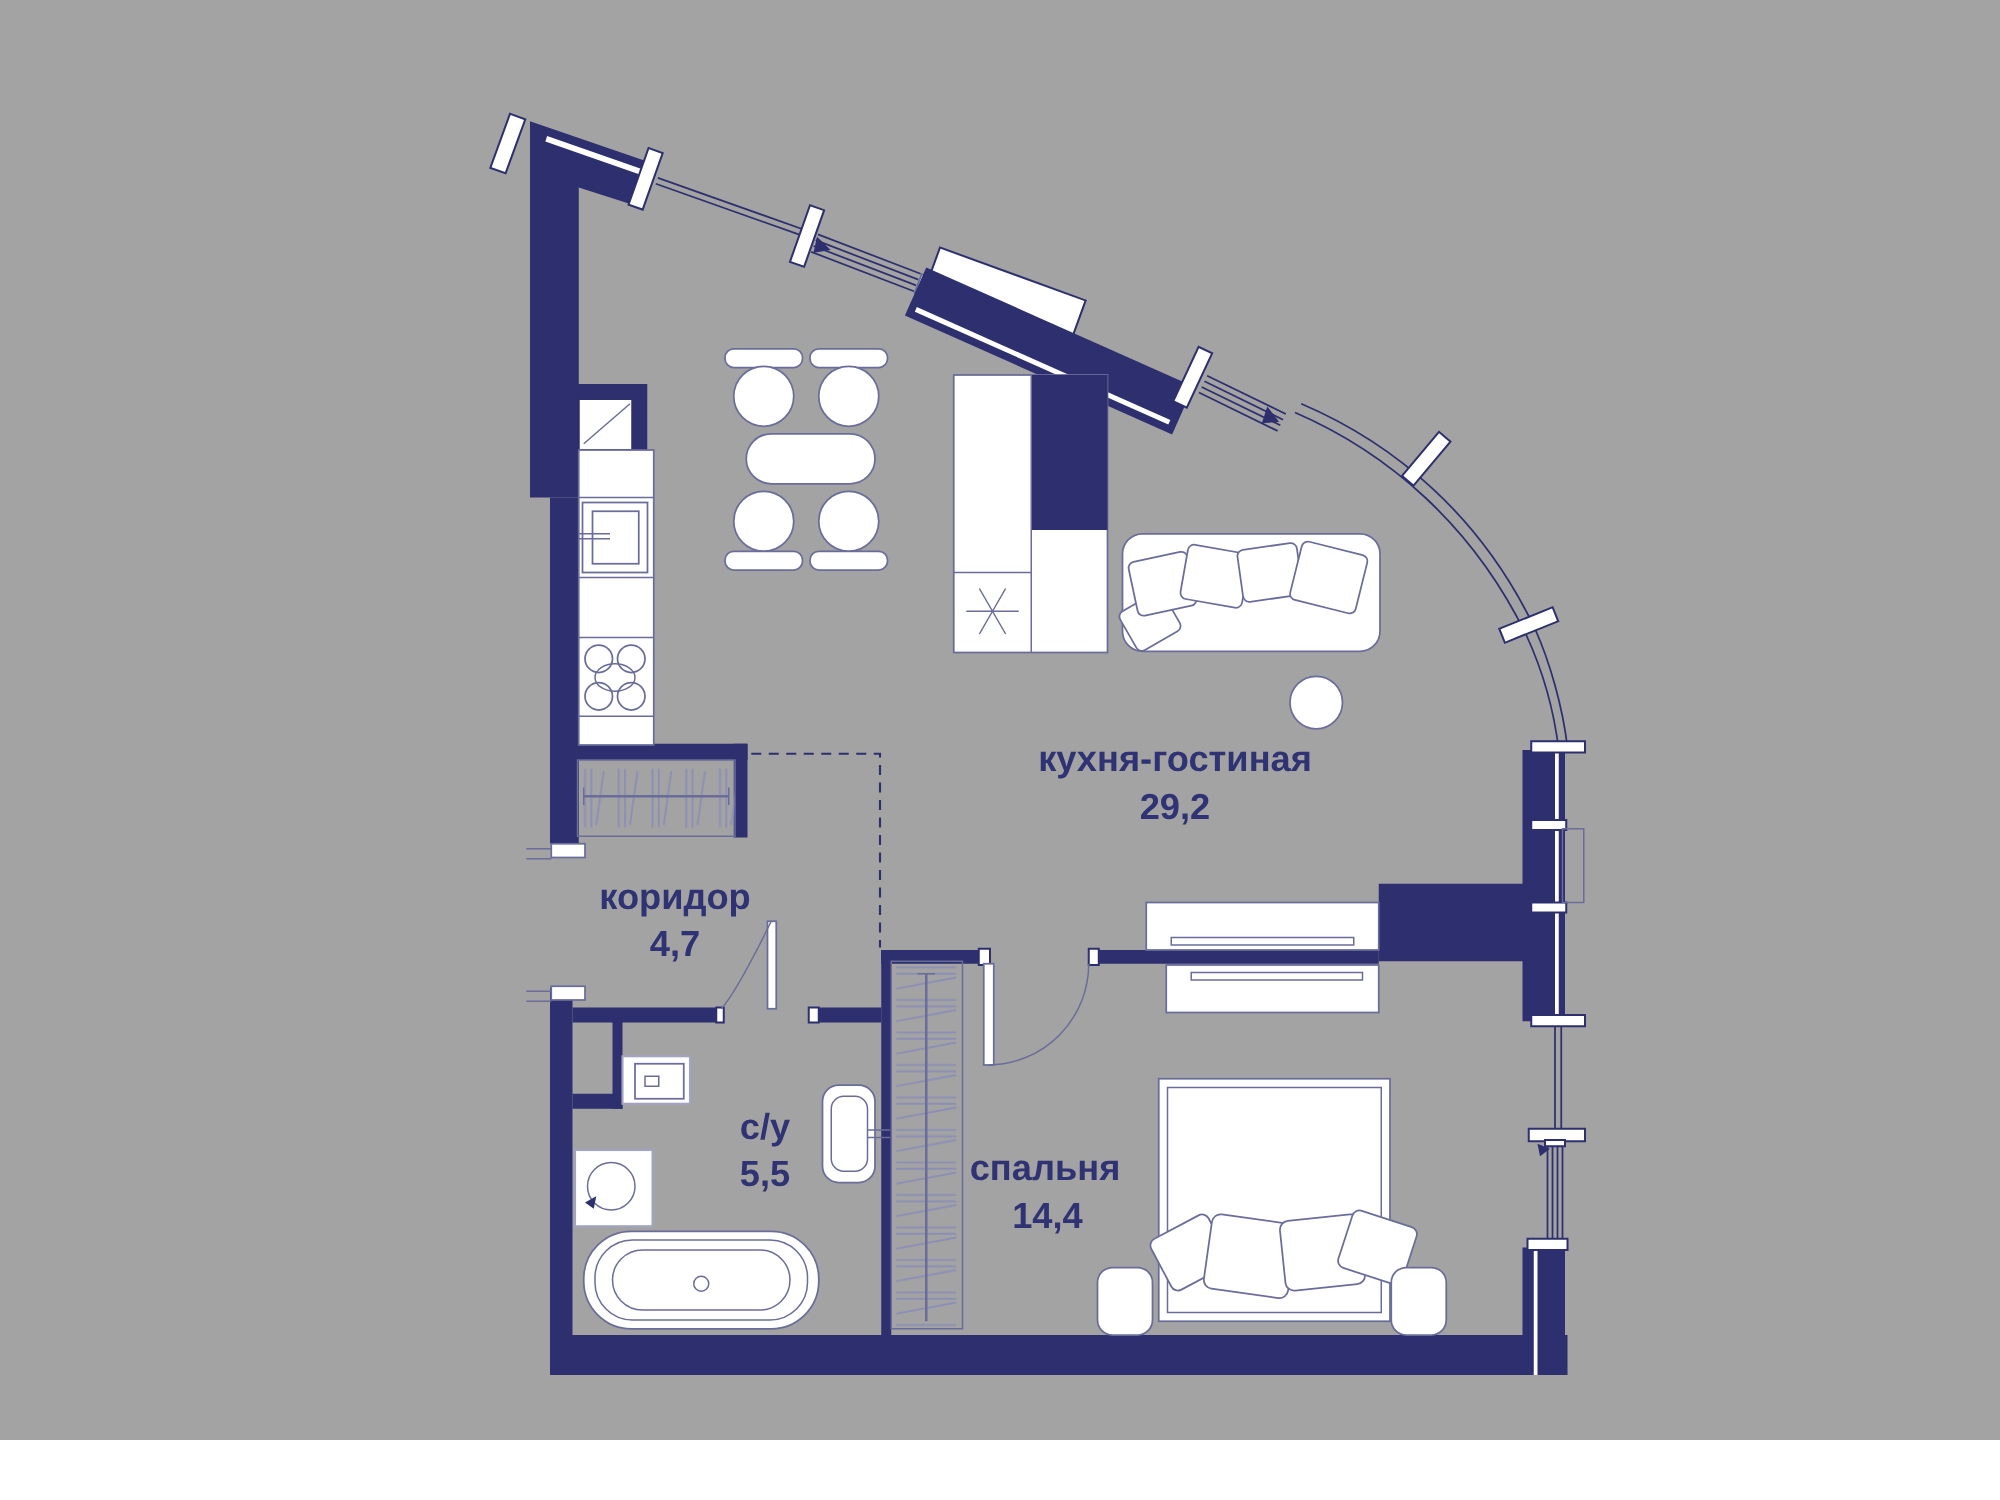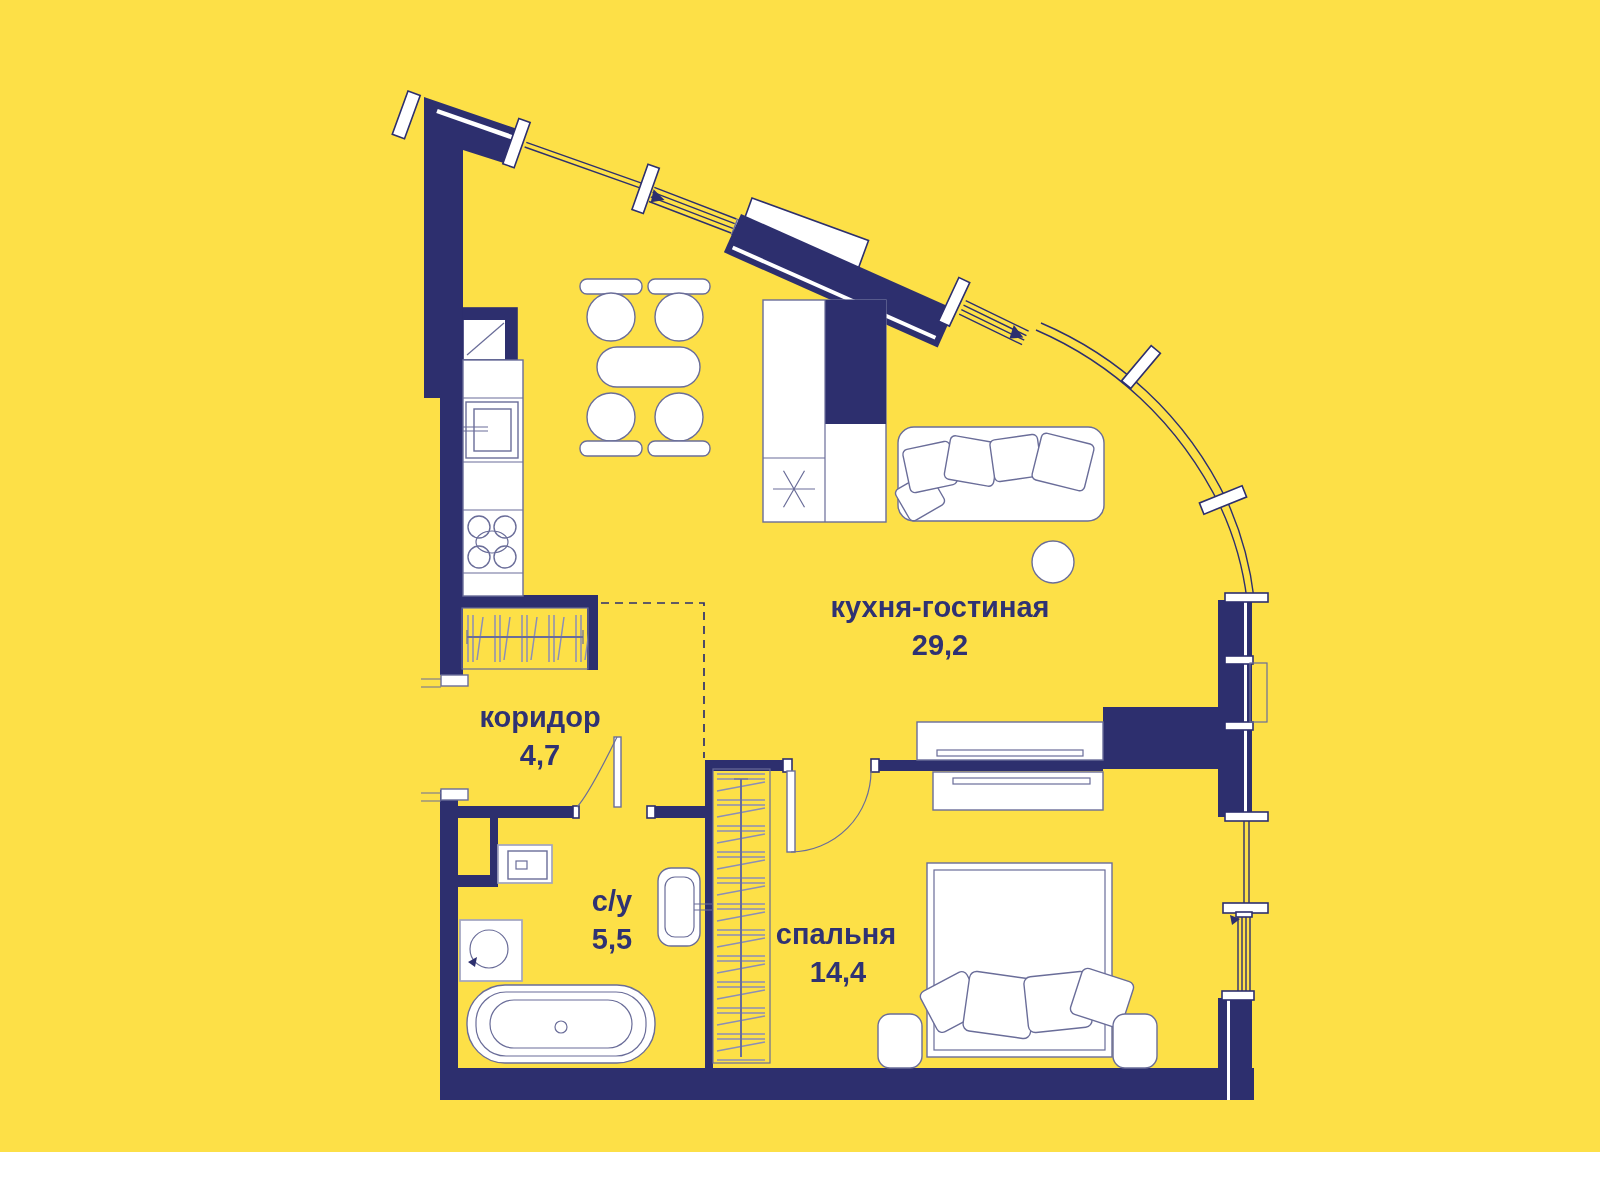--- a/index.html
+++ b/index.html
@@ -1,16 +1,16 @@
 <!DOCTYPE html>
 <html style="--wall: #2d2f6e; --furniture: #6a6d99; --hatch: #8b8eb6; --muted: #a2a4c0; --text: #2f3273;"><head>
 <meta charset="utf-8">
 <style>
   html,body{margin:0;padding:0;background:#fff;}
-  .stage{position:relative;width:1600px;height:1152px;background:#fde047;overflow:hidden;
+  .stage{position:relative;width:1600px;height:1152px;background:#a3a3a3;overflow:hidden;
          font-family:"Liberation Sans",sans-serif;}
   svg{position:absolute;left:0;top:0;}
   .w   {fill:var(--wall);}
   .wh  {fill:#fff;}
   .cap {fill:#fff;stroke:var(--wall);stroke-width:1.6;}
   .glass{stroke:var(--wall);stroke-width:1.4;fill:none;}
   .dash{stroke:var(--wall);stroke-width:1.7;fill:none;stroke-dasharray:8 6;}
   .f   {fill:#fff;stroke:var(--furniture);stroke-width:1.4;}
   .f2  {fill:none;stroke:var(--furniture);stroke-width:1.2;}
   .fm  {fill:#fff;stroke:var(--muted);stroke-width:1.7;}

